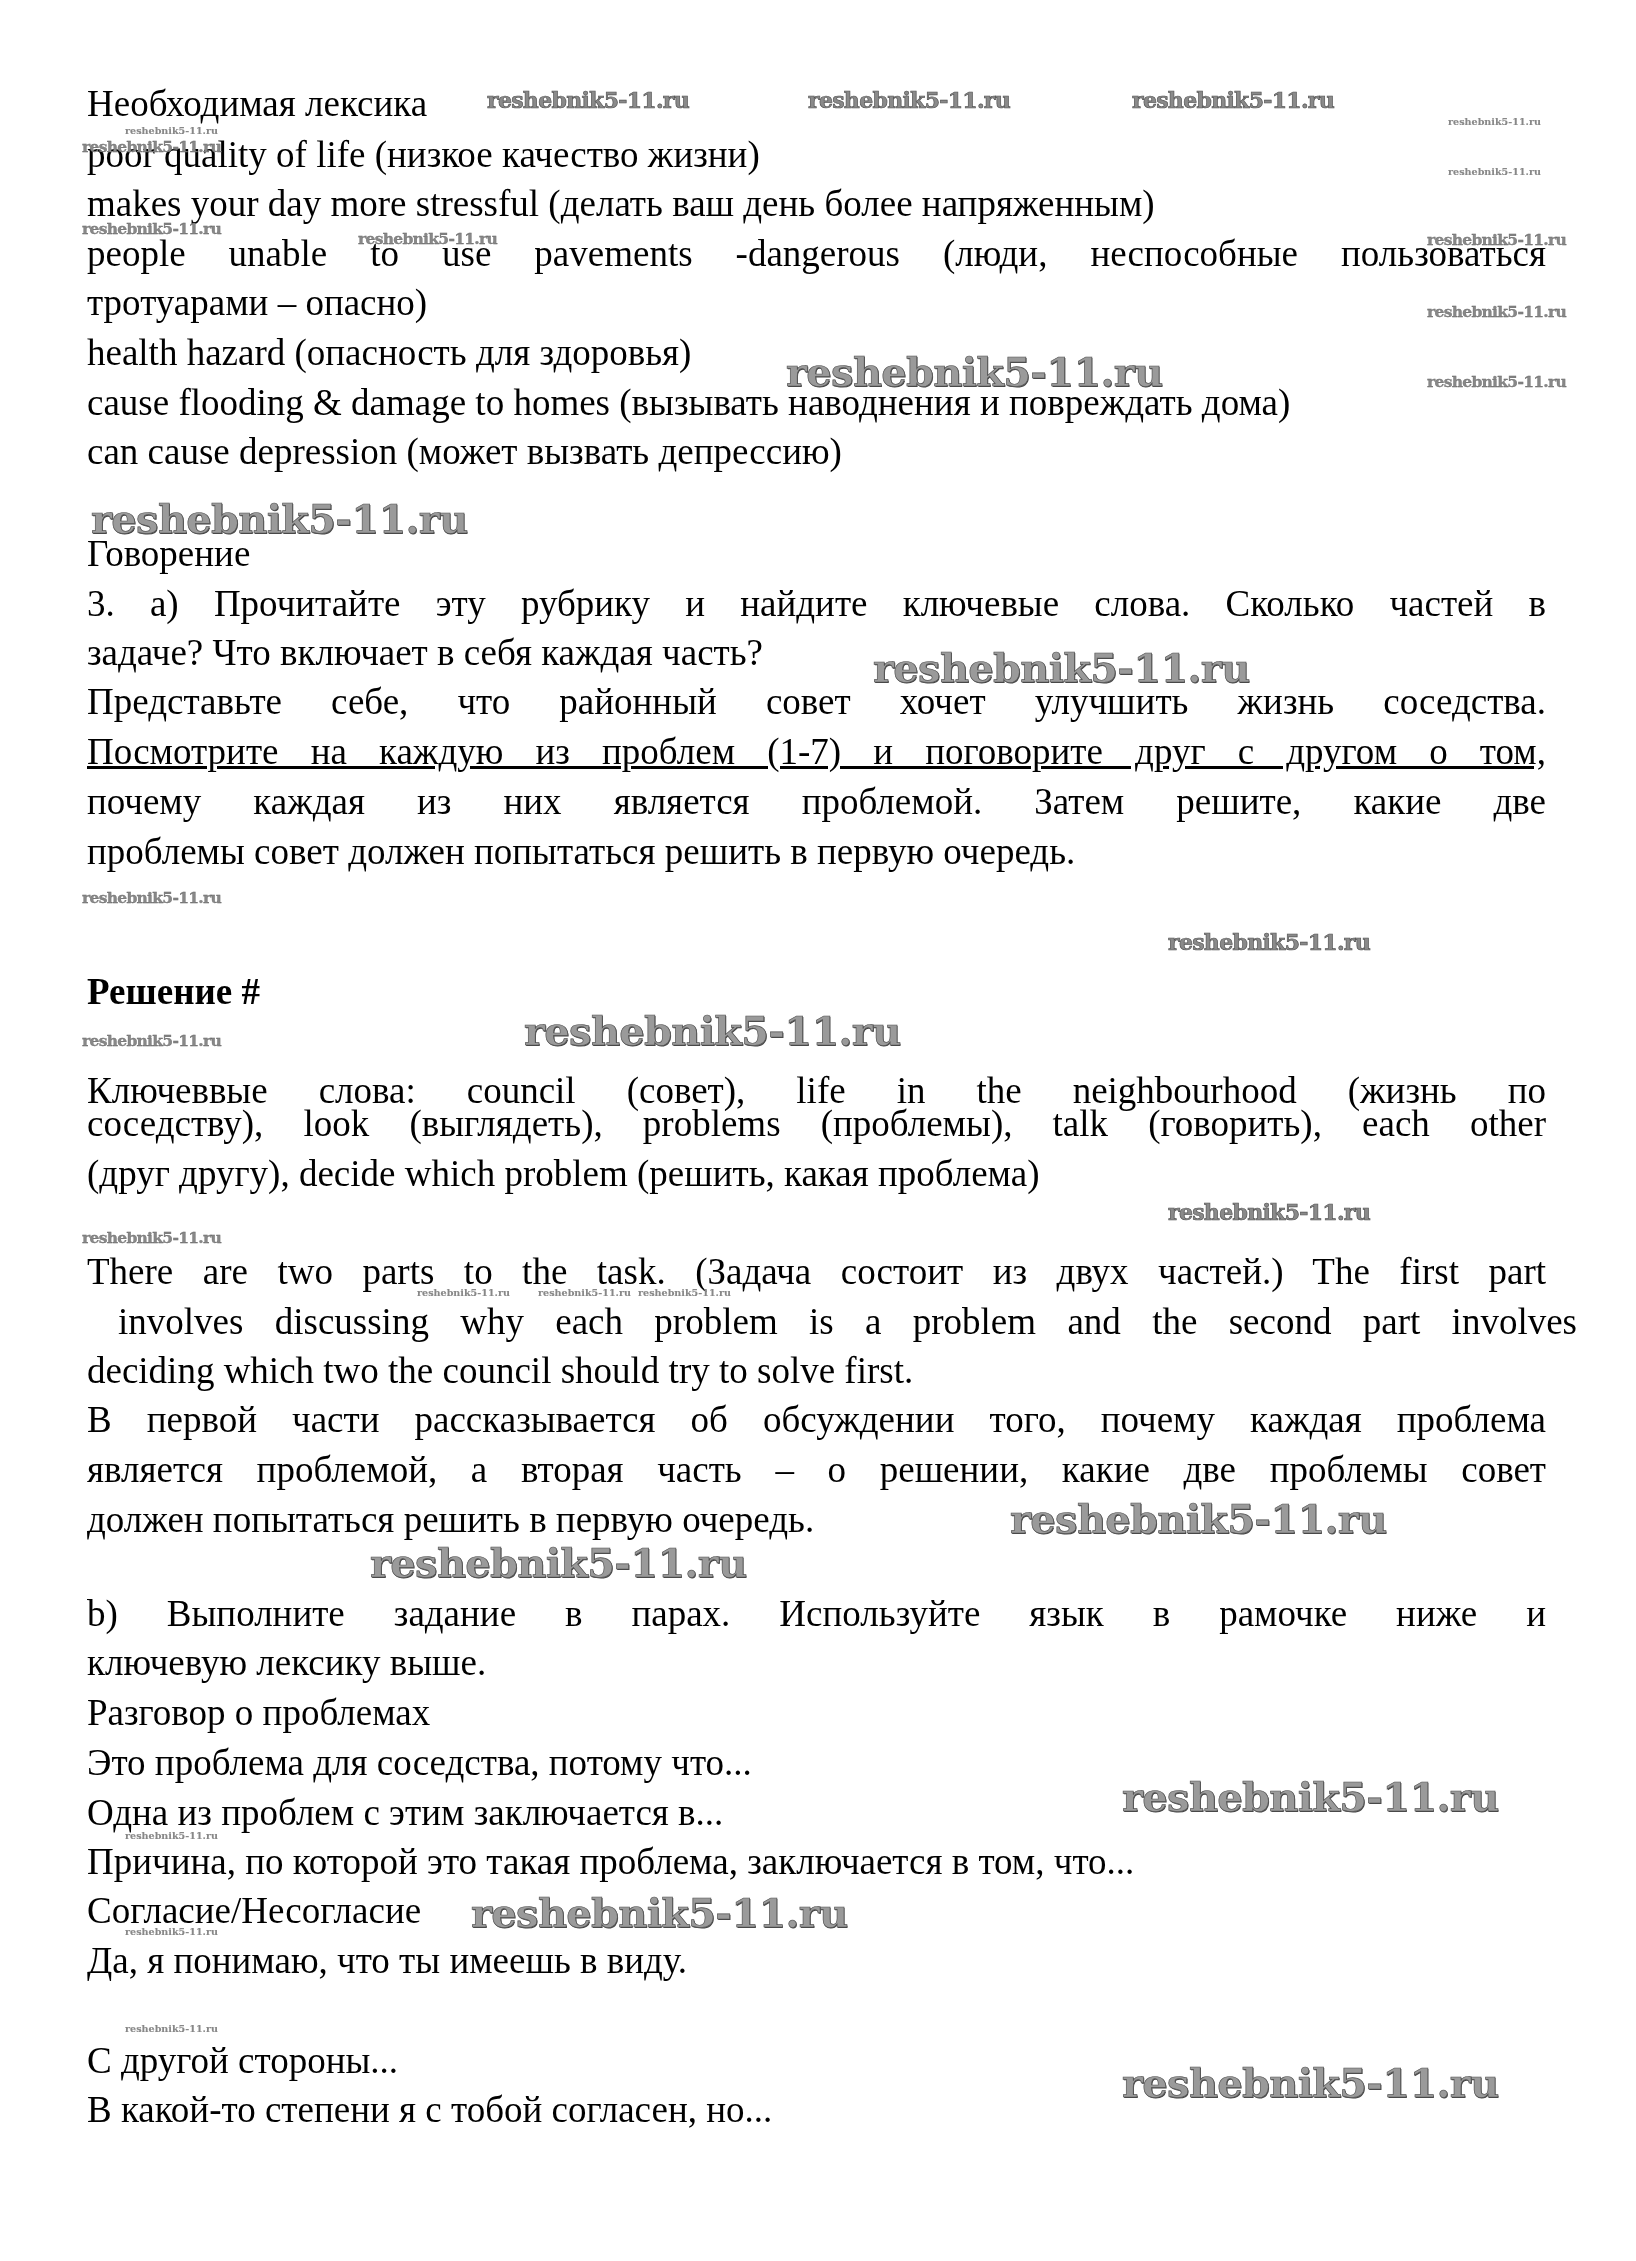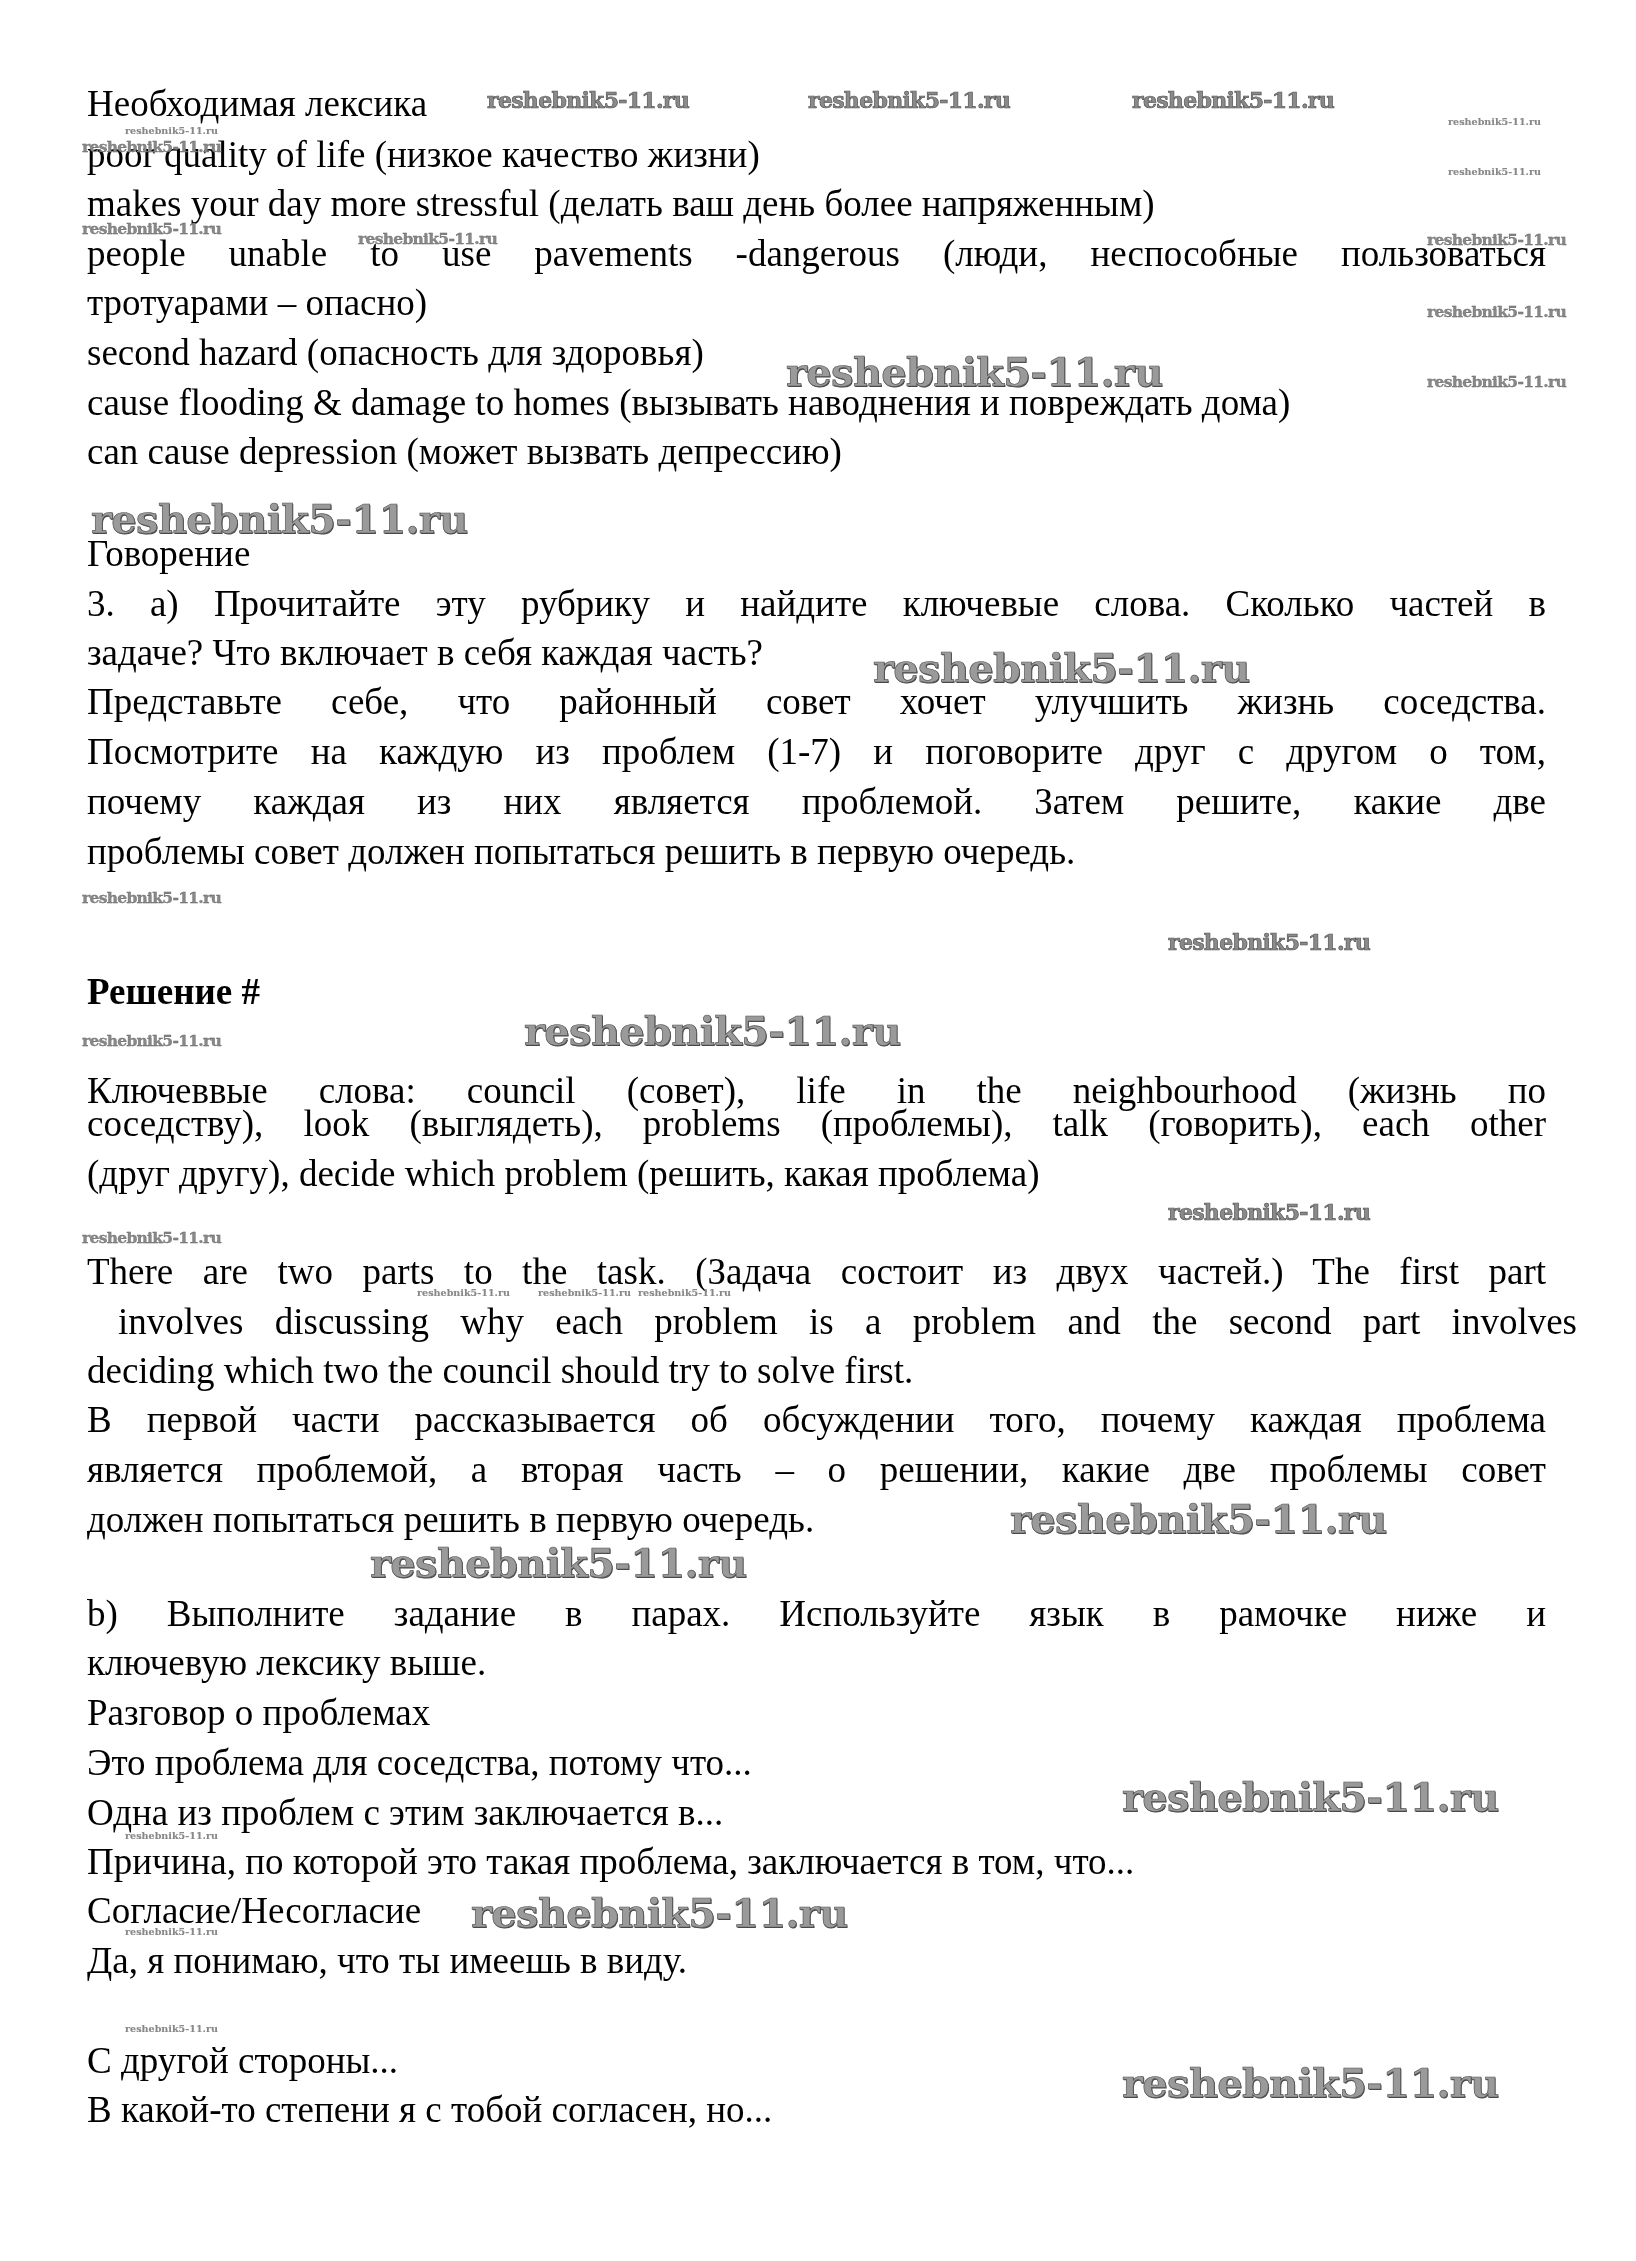--- a/index.html
+++ b/index.html
@@ -26,29 +26,29 @@
 </head>
 <body>
 
 <div class="page">
 
   <div class="line" style="top:82px">Необходимая лексика</div>
   <div class="line" style="top:133px">poor quality of life (низкое качество жизни)</div>
   <div class="line" style="top:182px">makes your day more stressful (делать ваш день более напряженным)</div>
   <div class="line just" style="top: 232px; white-space: normal; height: 43px; overflow: visible;">people unable to use pavements -dangerous (люди, неспособные пользоваться</div>
   <div class="line" style="top:281px">тротуарами – опасно)</div>
-  <div class="line" style="top:331px">second hazard (опасность для здоровья)</div>
+  <div class="line" style="top:331px">health hazard (опасность для здоровья)</div>
   <div class="line" style="top:381px">cause flooding &amp; damage to homes (вызывать наводнения и повреждать дома)</div>
   <div class="line" style="top:430px">can cause depression (может вызвать депрессию)</div>
 
   <div class="line" style="top:532px">Говорение</div>
   <div class="line just" style="top: 582px; white-space: normal; height: 43px; overflow: visible;">3. а) Прочитайте эту рубрику и найдите ключевые слова. Сколько частей в</div>
   <div class="line" style="top:631px">задаче? Что включает в себя каждая часть?</div>
   <div class="line just" style="top: 680px; white-space: normal; height: 43px; overflow: visible;">Представьте себе, что районный совет хочет улучшить жизнь соседства.</div>
-  <div class="line just" style="top: 730px; white-space: normal; height: 43px; overflow: visible;">Посмотрите на каждую из проблем (1-7) и поговорите друг с другом о том,</div>
+  <div class="line just" style="top: 730px; white-space: normal; height: 43px; overflow: visible; text-decoration: underline;">Посмотрите на каждую из проблем (1-7) и поговорите друг с другом о том,</div>
   <div class="line just" style="top: 780px; white-space: normal; height: 43px; overflow: visible;">почему каждая из них является проблемой. Затем решите, какие две</div>
   <div class="line" style="top:830px">проблемы совет должен попытаться решить в первую очередь.</div>
 
   <div class="line bold" style="top:970px">Решение #</div>
   <div class="line just" style="top: 1053px; white-space: normal; height: 43px; overflow: visible; margin-top: 16px;">Ключеввые слова: council (совет), life in the neighbourhood (жизнь по</div>
   <div class="line just" style="top: 1102px; white-space: normal; height: 43px; overflow: visible;">соседству), look (выглядеть), problems (проблемы), talk (говорить), each other</div>
   <div class="line" style="top:1152px">(друг другу), decide which problem (решить, какая проблема)</div>
 
   <div class="line just" style="top: 1250px; white-space: normal; height: 43px; overflow: visible;">There are two parts to the task. (Задача состоит из двух частей.) The first part</div>
   <div class="line just" style="top: 1300px; white-space: normal; height: 43px; overflow: visible; margin-left: 31px;">involves discussing why each problem is a problem and the second part involves</div>

